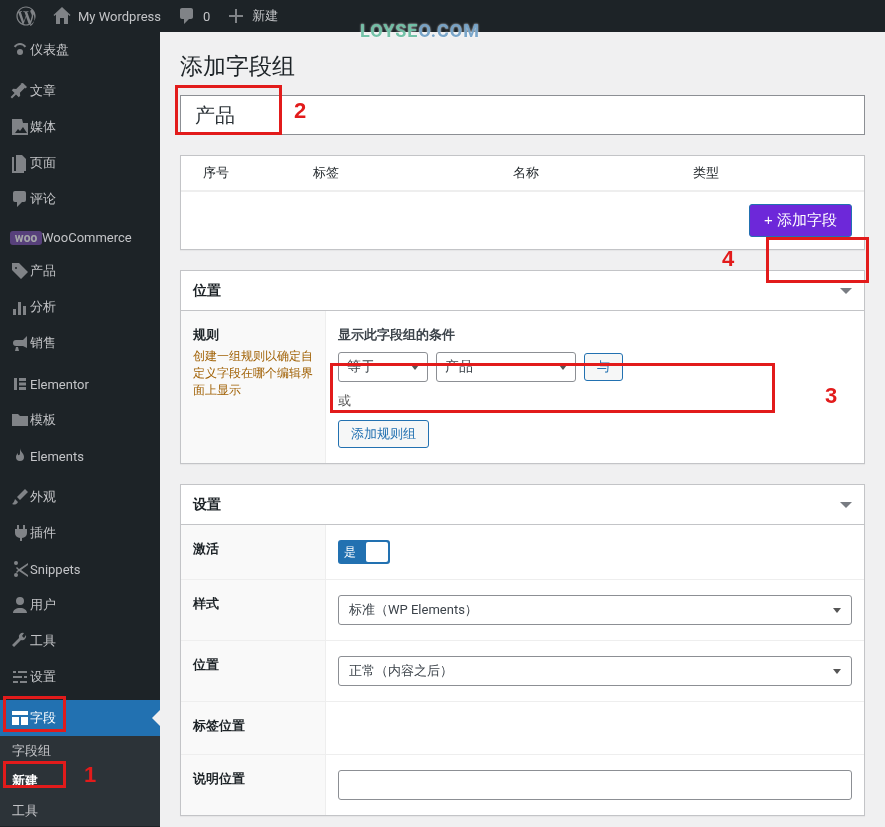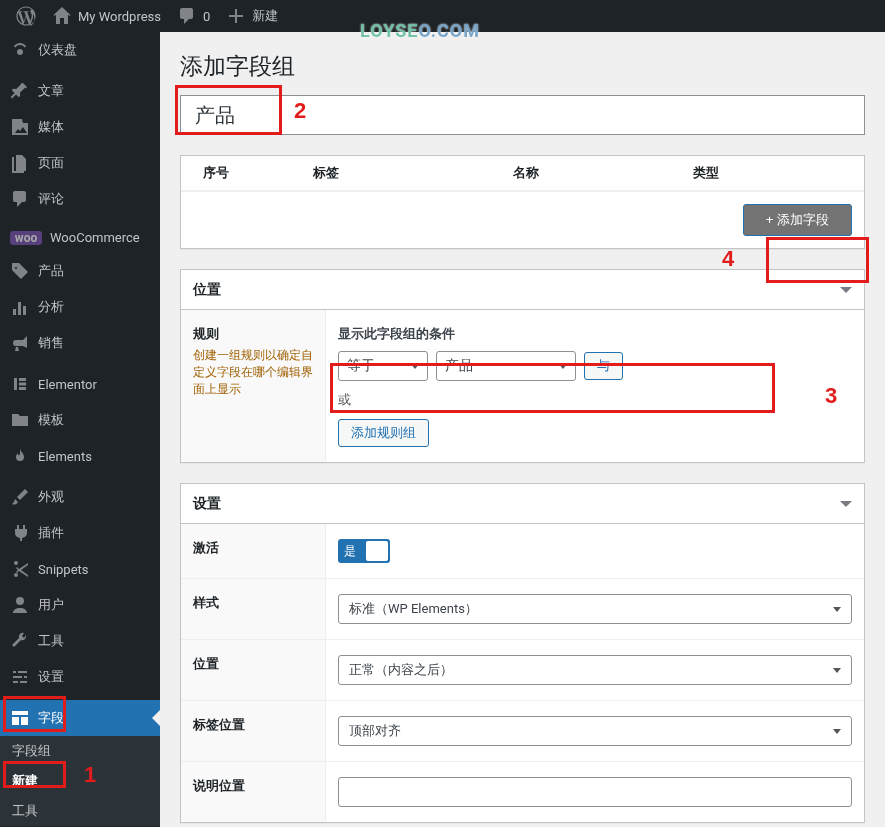--- a/index.html
+++ b/index.html
@@ -3,21 +3,21 @@
 <meta charset="utf-8">
 <style>
 * { margin:0; padding:0; box-sizing:border-box; }
 body { font-family:-apple-system,BlinkMacSystemFont,"Segoe UI",Roboto,sans-serif; font-size:13px; color:#3c434a; background:#f0f0f1; width:885px; height:827px; overflow:hidden; position:relative; }
 
 .adminbar { background:#1d2327; color:#c3c4c7; height:32px; display:flex; align-items:center; padding:0 8px; font-size:13px; }
 .adminbar .ab-item { display:flex; align-items:center; gap:6px; padding:0 8px; height:32px; color:#c3c4c7; }
 .adminbar .ab-item svg { width:20px; height:20px; }
 
 .sidebar { position:absolute; top:32px; left:0; width:160px; bottom:0; background:#1d2327; color:#c3c4c7; overflow:hidden; }
-.menu-item { display:flex; align-items:center; gap:8px; padding:8px 10px; color:#c3c4c7; cursor:pointer; position:relative; }
+.menu-item { display:flex; align-items:center; padding:8px 10px; color:#c3c4c7; cursor:pointer; position:relative; }
 .menu-item.sep { height:5px; padding:0; }
 .menu-item.current { background:#2271b1; color:#fff; }
 .menu-item.current::after { content:""; position:absolute; right:0; top:50%; transform:translateY(-50%); border:8px solid transparent; border-right-color:#f0f0f1; }
 .menu-icon { width:20px; height:20px; display:flex; align-items:center; justify-content:center; opacity:.6; }
 .menu-item.current .menu-icon { opacity:1; }
 .menu-icon svg { width:20px; height:20px; fill:currentColor; }
 .submenu { background:#2c3338; }
 .submenu .sub-item { padding:6px 12px; color:#c3c4c7; cursor:pointer; font-size:13px; }
 .submenu .sub-item.sub-current { color:#fff; font-weight:600; }
 
@@ -25,28 +25,28 @@
 h1.page-title { font-size:23px; font-weight:400; color:#1d2327; padding:9px 0 4px; }
 
 .title-input { width:100%; height:40px; border:1px solid #8c8f94; background:#fff; padding:0 14px; font-size:20px; color:#2c3338; margin:9px 0 20px; }
 
 .postbox { background:#fff; border:1px solid #c3c4c7; box-shadow:0 1px 1px rgba(0,0,0,.04); margin-bottom:20px; }
 .postbox-header { border-bottom:1px solid #c3c4c7; display:flex; align-items:center; justify-content:space-between; padding:0 12px; height:40px; }
 .postbox-header h2 { font-size:14px; font-weight:600; color:#1d2327; }
 .handle-toggle { width:0; height:0; border-left:6px solid transparent; border-right:6px solid transparent; border-top:6px solid #787c82; }
 .postbox-inner { padding:0; }
 
-.fields-head { display:flex; padding:8px 12px; border-bottom:1px solid #eee; font-size:13px; color:#1d2327;font-weight:bold; }
+.fields-head { display:flex; padding:8px 12px; border-bottom:1px solid #eee; font-size:13px; color:#1d2327; }
 .fields-head .col-order { width:120px; padding-left:10px; }
 .fields-head .col-label { width:200px; }
 .fields-head .col-name { width:180px; }
 .fields-head .col-type { flex:1; }
 .no-fields { padding:15px 22px; color:#50575e; font-size:13px; }
 .fields-footer { display:flex; justify-content:flex-end; padding:12px; border-top:1px solid #eee; }
-.btn-primary { background:#737373; border:1px solid #2271b1; color:#fff; padding:6px 22px; font-size:13px; cursor:pointer; border-radius:3px; }
+.btn-primary { background:#6d28d9; border:1px solid #2271b1; color:#fff; padding:6px 14px; font-size:15px; cursor:pointer; border-radius:3px; }
 .btn-secondary { background:#f6f7f7; border:1px solid #2271b1; color:#2271b1; padding:4px 12px; font-size:13px; cursor:pointer; border-radius:3px; }
 
 .acf-row { display:flex; border-top:1px solid #eee; }
 .acf-row:first-child { border-top:none; }
 .acf-label { width:145px; padding:15px 12px; background:#f9f9f9; border-right:1px solid #eee; font-size:13px; }
 .acf-label .lab-title { font-weight:600; color:#1d2327; margin-bottom:4px; }
 .acf-label .lab-desc { font-size:12px; color:#a16207; line-height:1.4; }
 .acf-input { flex:1; padding:15px 12px; }
 .rule-row { display:flex; gap:8px; align-items:center; margin-bottom:10px; }
 .rule-select { border:1px solid #8c8f94; background:#fff; padding:4px 8px; font-size:14px; height:30px; border-radius:3px; display:flex; align-items:center; justify-content:space-between; }
@@ -352,26 +352,20 @@
             <div class="full-select">
               <span>正常（内容之后）</span>
               <span class="chev"></span>
             </div>
           </div>
       </div>
       <div class="acf-row">
         <div class="acf-label">
             <div class="lab-title">标签位置</div>
           </div>
-        <div class="acf-input">
-            <div class="full-select">
-              <span>顶部对齐</span>
-              <span class="chev"></span>
-            </div>
-          </div>
       </div>
       <div class="acf-row">
         <div class="acf-label">
             <div class="lab-title">说明位置</div>
           </div>
         <div class="acf-input">
             <div class="full-select"></div>
           </div>
       </div>
     </div>

